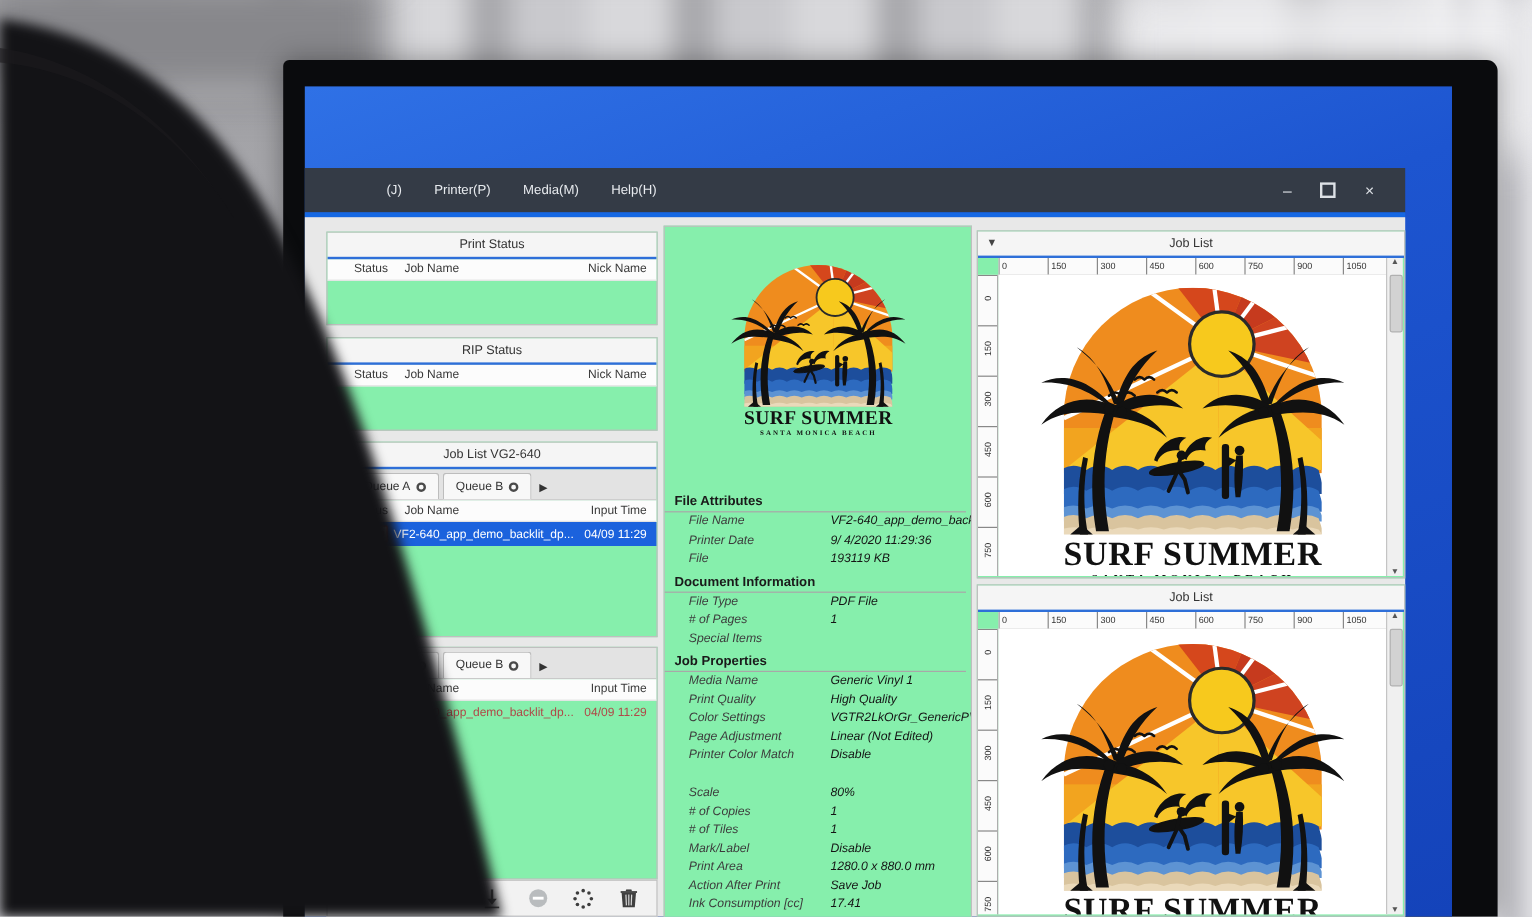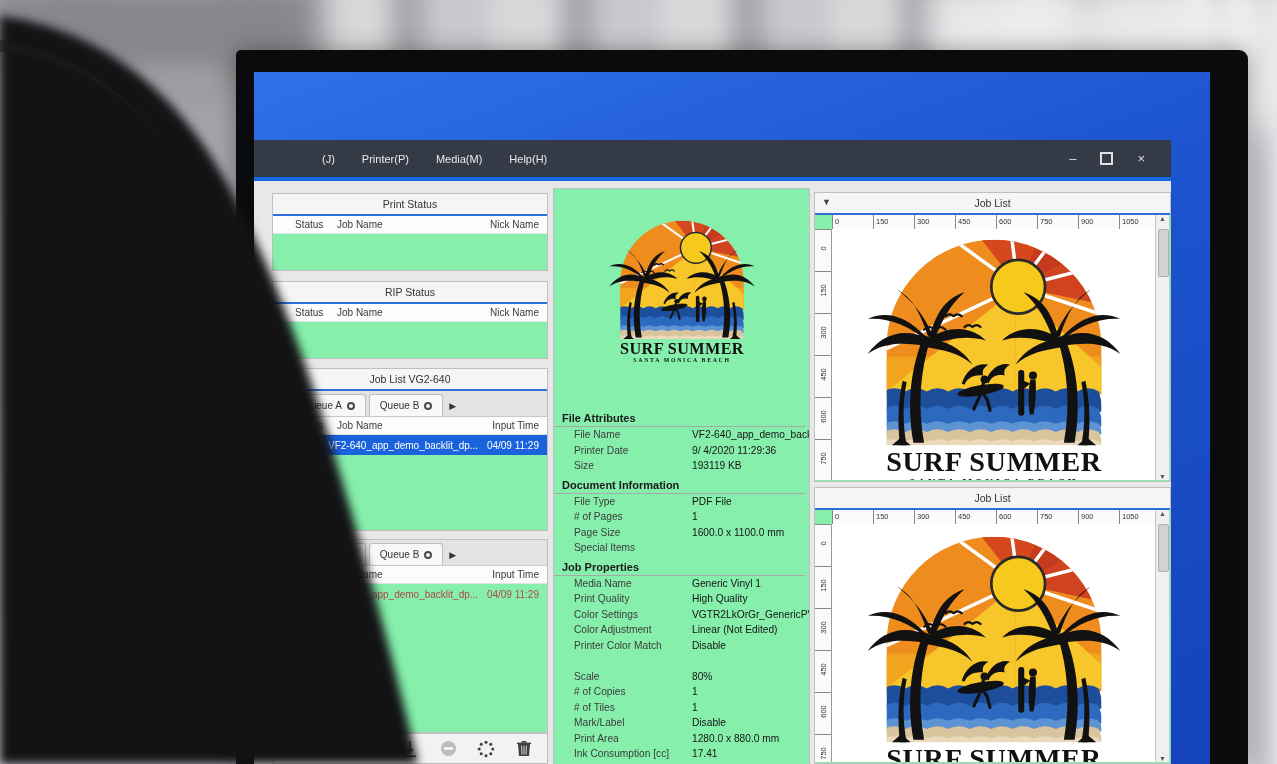--- a/index.html
+++ b/index.html
@@ -55,21 +55,21 @@
   .pdficon{width:10px;height:12px;background:#fff;border:1px solid #c8382a;border-radius:1px;position:relative;flex:none;}
   .pdficon::after{content:"";position:absolute;left:2px;top:3px;width:6px;height:5px;background:#d24034;border-radius:1px;}
   .jobrow.warn .pdficon{background:#fff;}
   
   .ltoolbar{position:absolute;left:272px;top:733px;width:276px;height:31px;background:#f2f2f2;
     border:1px solid #bfbfbf;box-sizing:border-box;display:flex;align-items:center;justify-content:flex-end;
     gap:20px;padding-right:14px;z-index:4;}
   .ticon{width:18px;height:18px;display:flex;align-items:center;justify-content:center;}
   
   .details .dsec-title{font-size:11px;font-weight:bold;color:#1a1a1a;padding:5px 0 2px 8px;border-bottom:1px solid #a8a8a8;margin-right:4px;}
-  .drow{display:flex;font-size:10.2px;min-height:15.5px;align-items:center;}
+  .drow{display:flex;font-size:10.2px;min-height:15.5px;align-items:center;font-style:italic;}
   .drow .dl{width:118px;padding-left:20px;color:#3c3c3c;flex:none;}
   .drow .dv{color:#141414;flex:1;white-space:nowrap;overflow:hidden;}
   
   .rsec .sec-h{height:20px;}
   .hruler{position:absolute;left:17px;right:14px;height:14px;background:#fbfbfb;border-bottom:1px solid #9a9a9a;
     display:flex;overflow:hidden;}
   .htick{width:38px;flex:none;border-left:1px solid #888;font-size:7.5px;color:#333;padding-left:2px;line-height:13px;}
   .vruler{position:absolute;left:0;width:16px;background:#fbfbfb;border-right:1px solid #9a9a9a;overflow:hidden;}
   .vtick{height:41px;border-top:1px solid #888;position:relative;}
   .vtick span{position:absolute;left:1px;top:14px;font-size:7.5px;color:#333;transform:rotate(-90deg);transform-origin:center;display:block;width:14px;text-align:center;}
@@ -310,41 +310,37 @@
         <span class="dl">File Name</span>
         <span class="dv">VF2-640_app_demo_backli...</span>
       </div>
 
       <div class="drow">
         <span class="dl">Printer Date</span>
         <span class="dv">9/ 4/2020 11:29:36</span>
       </div>
 
       <div class="drow">
-        <span class="dl">Size</span>
+        <span class="dl">File</span>
         <span class="dv">193119 KB</span>
       </div>
     </div>
   <div class="dsec-title">Document Information</div>
   <div>
 
       <div class="drow">
         <span class="dl">File Type</span>
         <span class="dv">PDF File</span>
       </div>
 
       <div class="drow">
         <span class="dl"># of Pages</span>
         <span class="dv">1</span>
       </div>
 
-      <div class="drow">
-        <span class="dl">Page Size</span>
-        <span class="dv">1600.0 x 1100.0 mm</span>
-      </div>
 
       <div class="drow">
         <span class="dl">Special Items</span>
         <span class="dv"></span>
       </div>
     </div>
   <div class="dsec-title">Job Properties</div>
   <div>
 
       <div class="drow">
@@ -356,21 +352,21 @@
         <span class="dl">Print Quality</span>
         <span class="dv">High Quality</span>
       </div>
 
       <div class="drow">
         <span class="dl">Color Settings</span>
         <span class="dv">VGTR2LkOrGr_GenericPVC...</span>
       </div>
 
       <div class="drow">
-        <span class="dl">Color Adjustment</span>
+        <span class="dl">Page Adjustment</span>
         <span class="dv">Linear (Not Edited)</span>
       </div>
 
       <div class="drow">
         <span class="dl">Printer Color Match</span>
         <span class="dv">Disable</span>
       </div>
 
       <div class="drow">
         <span class="dl"></span>
@@ -395,20 +391,24 @@
       <div class="drow">
         <span class="dl">Mark/Label</span>
         <span class="dv">Disable</span>
       </div>
 
       <div class="drow">
         <span class="dl">Print Area</span>
         <span class="dv">1280.0 x 880.0 mm</span>
       </div>
 
+      <div class="drow">
+        <span class="dl">Action After Print</span>
+        <span class="dv">Save Job</span>
+      </div>
 
       <div class="drow">
         <span class="dl">Ink Consumption [cc]</span>
         <span class="dv">17.41</span>
       </div>
     </div>
 </div>
 
 <div class="sec rsec" style="left:814px;top:192px;width:357px;height:290px;z-index:4">
   <div class="sec-h">

